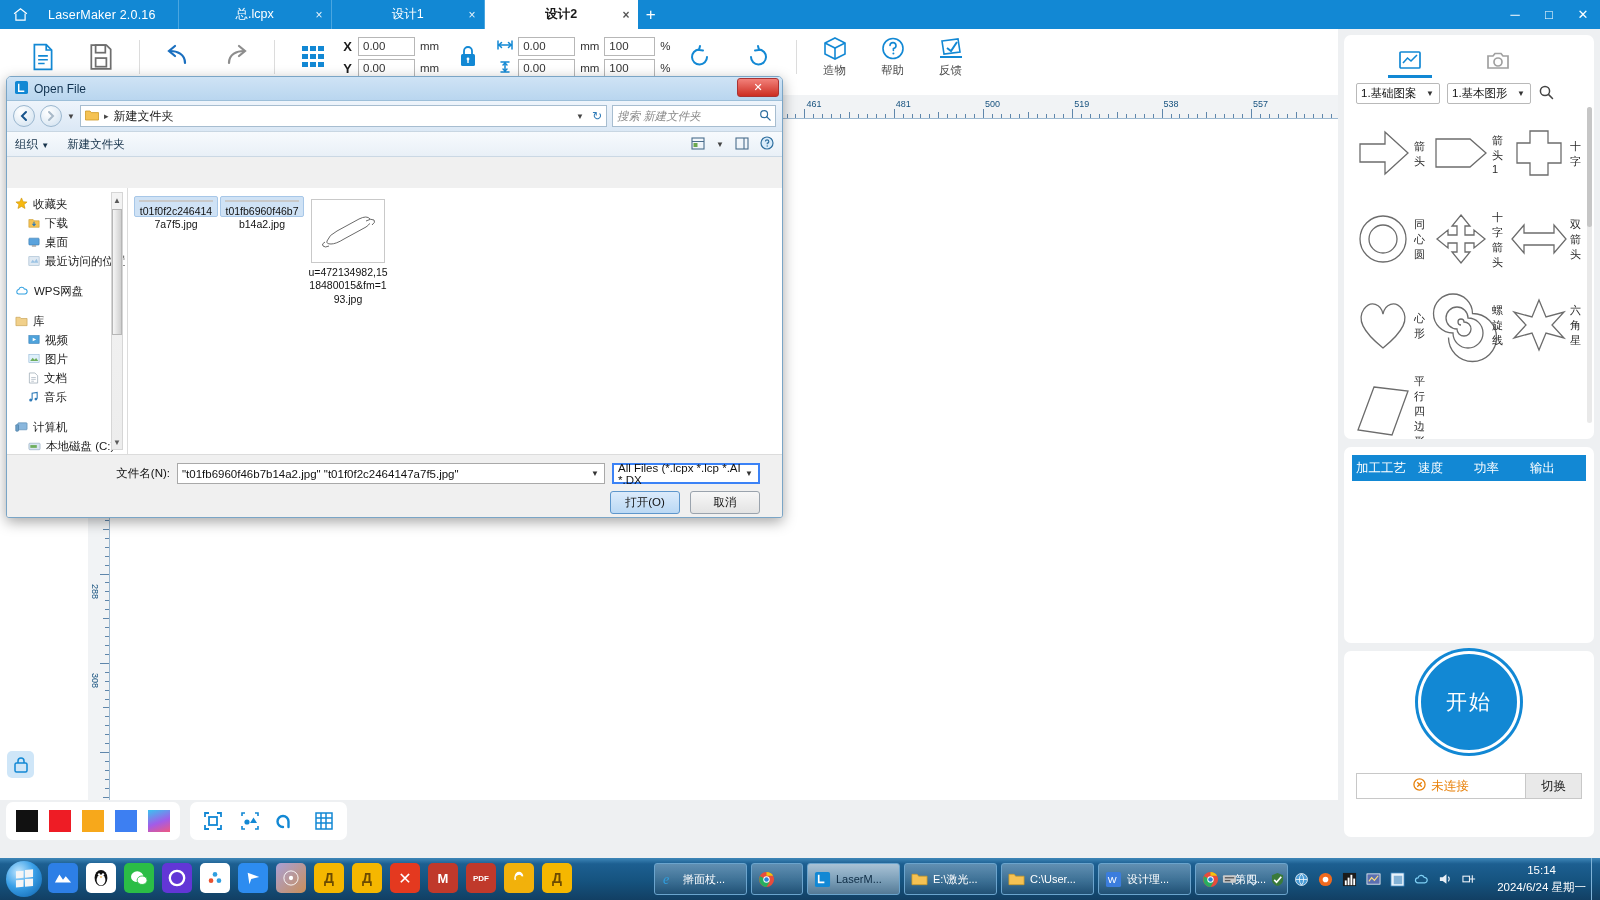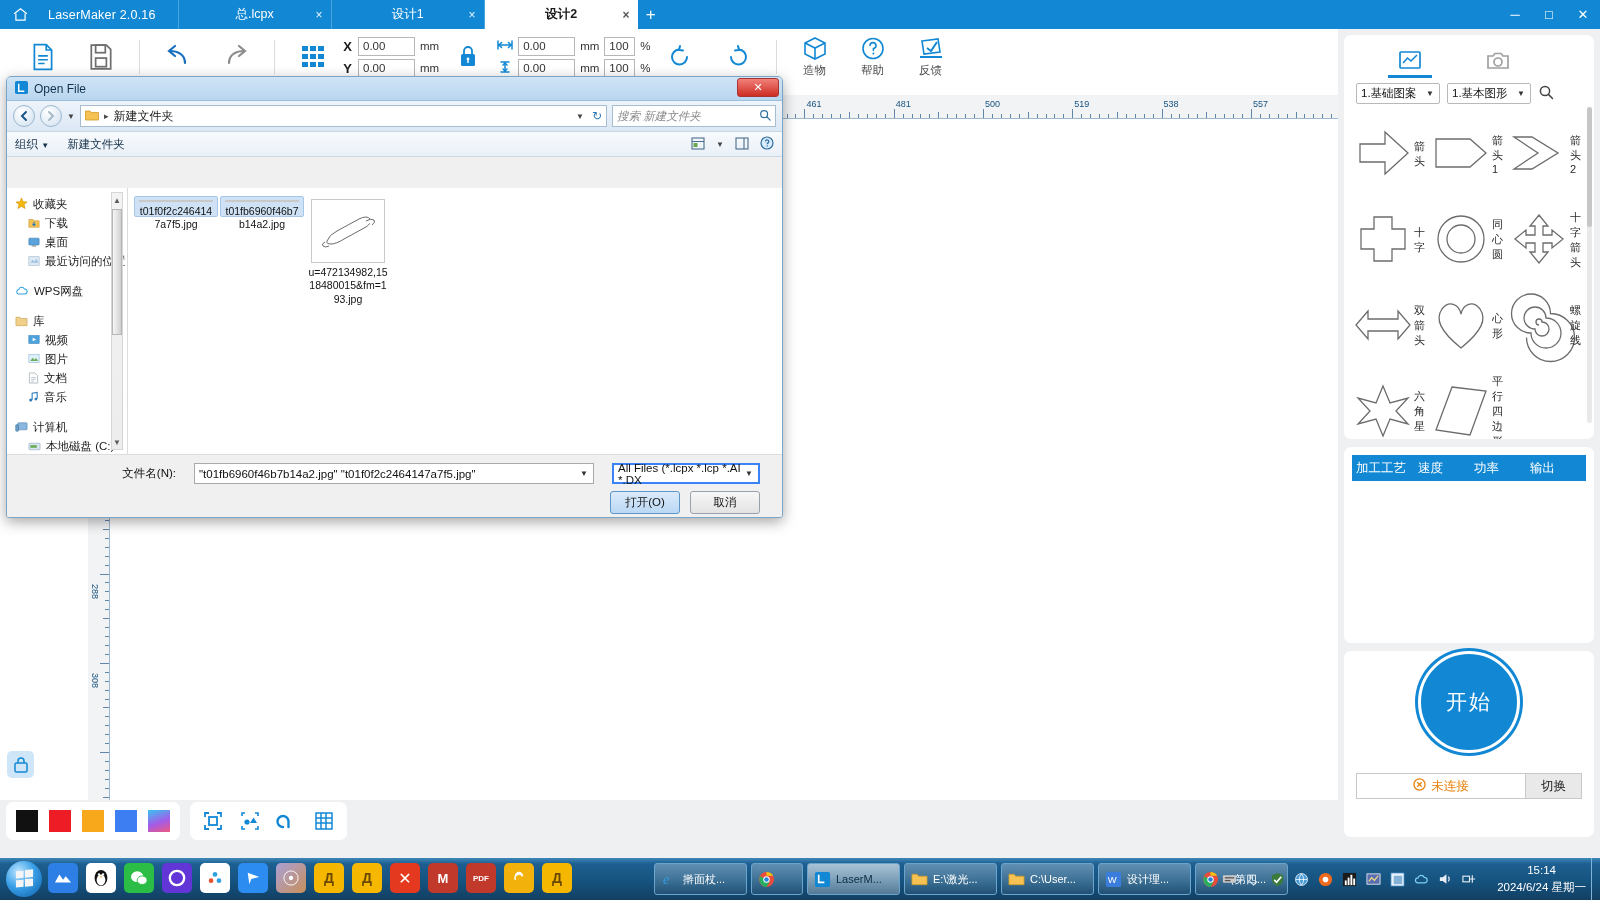--- a/index.html
+++ b/index.html
@@ -43,21 +43,21 @@
   }
   .tb-item { display: flex; flex-direction: column; align-items: center; justify-content: center;
              min-width: 58px; height: 52px; color: #1288d4; }
   .tb-item .lbl { font-size: 11.5px; color: #4f4f4f; margin-top: 1px; }
   .tb-sep { width: 1px; height: 34px; background: #dcdcdc; margin: 0 9px; }
   .xy-grid { display: flex; flex-direction: column; gap: 3px; justify-content: center; }
   .xy-row { display: flex; align-items: center; gap: 5px; font-size: 12px; color: #222; }
   .xy-row .ax { color: #1a1a1a; font-weight: bold; font-size: 13px; width: 11px; text-align: center; }
   .numbox { border: 1px solid #b7b7b7; background: #fff; height: 19px; width: 57px;
             font-size: 11.5px; color: #333; padding: 0 4px; display: flex; align-items: center; }
-  .numbox.sm { width: 31px; text-align: right; }
+  .numbox.sm { width: 51px; text-align: right; }
   .unit { font-size: 11.5px; color: #333; }
 
   
   .right-dock {
     position: absolute; right: 0; top: 29px; width: 262px; height: 813px;
     background: #eef0f2; padding: 6px 6px 0 6px;
   }
   .card { background: #fff; border-radius: 7px; }
   .shapes-card { height: 404px; padding: 6px 8px 0 8px; position: relative; overflow: hidden; }
   .shape-tabs { display: flex; gap: 0; justify-content: flex-start; padding: 2px 0 0 14px; }
@@ -187,21 +187,21 @@
   .dlg-files { flex: 1; background: #fff; border-left: 1px solid #dcdcdc; padding: 8px 0 0 6px;
                display: flex; flex-wrap: wrap; align-content: flex-start; gap: 2px; }
   .fitem { width: 84px; padding: 3px 2px 4px 2px; display: flex; flex-direction: column; align-items: center; border-radius: 2px; }
   .fitem.sel { background: #cfe2f5; border: 1px solid #a7c7e8; }
   .fthumb { width: 74px; height: 64px; background: #fff; border: 1px solid #c9c9c9;
             display: flex; align-items: center; justify-content: center; overflow: hidden; }
   .fitem .fname { font-size: 10.5px; color: #111; text-align: center; line-height: 1.28; margin-top: 3px;
                   word-break: break-all; }
   .dlg-foot { position: absolute; left: 0; right: 0; bottom: 0; height: 63px; background: #f0f0f0;
               border-top: 1px solid #dcdcdc; }
-  .foot-row1 { display: flex; align-items: center; gap: 18px; padding: 8px 22px 0 14px; }
+  .foot-row1 { display: flex; align-items: center; gap: 7px; padding: 8px 22px 0 8px; }
   .fn-label { width: 155px; text-align: right; font-size: 11.5px; color: #111; }
   .fn-input { flex: 1; height: 21px; background: #fff; border: 1px solid #a9a9a9; font-size: 11.5px;
               color: #111; display: flex; align-items: center; padding: 0 4px; position: relative; }
   .fn-input .caret { position: absolute; right: 5px; font-size: 8px; color: #333; }
   .ftype { width: 148px; height: 21px; background: #fff; border: 2px solid #3b82f6; font-size: 11.5px;
            color: #111; display: flex; align-items: center; padding: 0 4px; position: relative; }
   .ftype .caret { position: absolute; right: 5px; font-size: 8px; color: #333; }
   .foot-row2 { display: flex; justify-content: flex-end; gap: 10px; padding: 7px 22px 0 0; }
   .dbtn { width: 70px; height: 23px; border: 1px solid #9aa3ad; border-radius: 3px;
           background: linear-gradient(180deg,#f7f7f7,#e3e3e3); font-size: 11.5px; color: #111;
@@ -728,26 +728,20 @@
             <path d="M8 19 H33 V7 L56 28 L33 49 V37 H8 Z"></path>
           </svg>
           <span class="nm">箭头</span>
         </div>
         <div class="shape-cell">
           <svg width="62" height="56" viewBox="0 0 62 56" fill="none" stroke="#6c6c6c" stroke-width="1.3">
             <path d="M6 14 H40 L56 28 L40 42 H6 Z"></path>
           </svg>
           <span class="nm">箭头1</span>
         </div>
-        <div class="shape-cell">
-          <svg width="62" height="56" viewBox="0 0 62 56" fill="none" stroke="#6c6c6c" stroke-width="1.3">
-            <path d="M6 12 L30 28 L6 44 L24 44 L50 28 L24 12 Z"></path>
-          </svg>
-          <span class="nm">箭头2</span>
-        </div>
 
         <div class="shape-cell">
           <svg width="62" height="56" viewBox="0 0 62 56" fill="none" stroke="#6c6c6c" stroke-width="1.3">
             <path d="M22 6 H40 V18 H53 V38 H40 V50 H22 V38 H9 V18 H22 Z"></path>
           </svg>
           <span class="nm">十字</span>
         </div>
         <div class="shape-cell">
           <svg width="62" height="56" viewBox="0 0 62 56" fill="none" stroke="#6c6c6c" stroke-width="1.3">
             <circle cx="31" cy="28" r="23"></circle>

